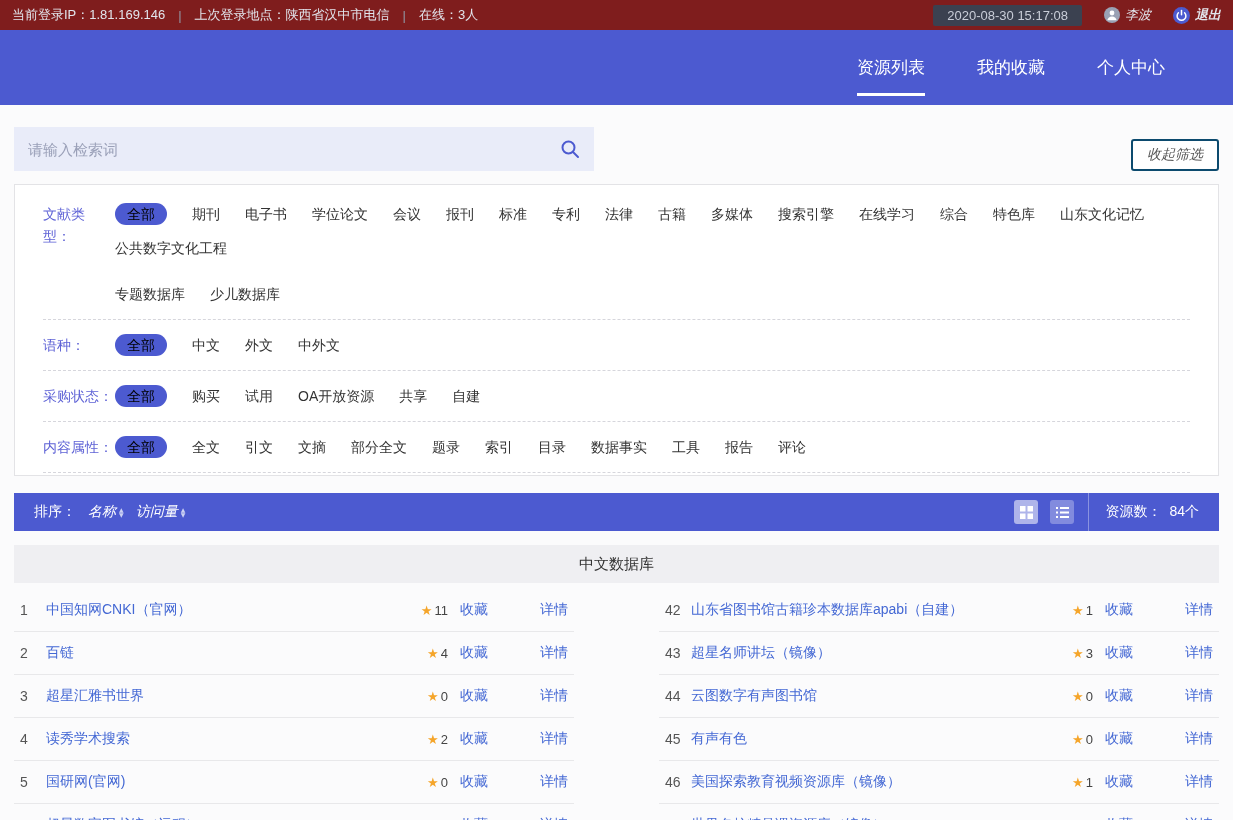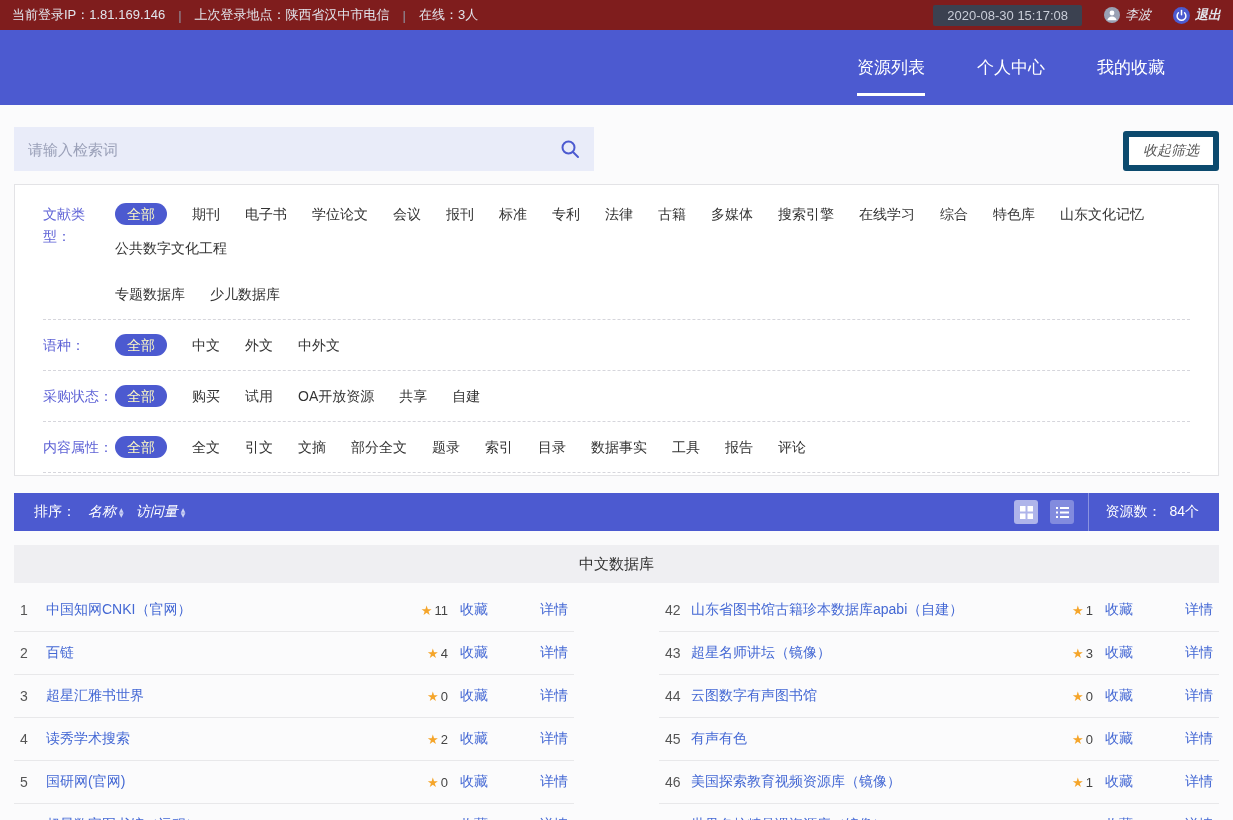--- a/index.html
+++ b/index.html
@@ -23,33 +23,33 @@
               margin: 0 26px; position: relative; cursor: pointer; }
   .nav-item.active::after { content: ""; position: absolute; left: 0; right: 0; bottom: 9px;
                             height: 3px; background: #fff; }
   
   .search-row { display: flex; align-items: center; margin: 22px 14px 13px; }
   .search-box { position: relative; width: 580px; }
   .search-input { width: 100%; height: 44px; background: #e9ecf9; border: none; outline: none;
                   padding: 0 46px 0 14px; font-size: 15px; color: #737373; }
   .search-input::placeholder { color: #9aa0b8; }
   .search-icon { position: absolute; right: 14px; top: 12px; cursor: pointer; }
-  .collapse-btn { margin-left: auto; align-self: flex-end; border: 6px solid #0c4a6e; background: #fff;
+  .collapse-btn { margin-left: auto; align-self: flex-end; border: 2px solid #0c4a6e; background: #fff;
                   border-radius: 3px; padding: 5px 14px; font-size: 14px; font-style: italic;
                   color: #555; cursor: pointer; }
   
   .filter-panel { margin: 0 14px; background: #fff; border: 1px solid #e3e3e6; padding: 4px 28px 2px; }
   .filter-row { display: flex; align-items: flex-start; padding: 14px 0;
                 border-bottom: 1px dashed #d6d6dc; }
   .filter-label { flex: 0 0 72px; color: #5f63d6; font-size: 14px; line-height: 22px; }
   .filter-label.narrow { flex: 0 0 52px; margin-right: 20px; }
   .filter-options { display: flex; flex-wrap: wrap; align-items: center; column-gap: 25px;
                     row-gap: 12px; flex: 1; }
   .filter-opt { font-size: 14px; color: #333; line-height: 22px; cursor: pointer; white-space: nowrap; }
-  .filter-opt.selected { background: #4c5ad0; color: #fef9c3; border-radius: 12px; padding: 0 12px; }
+  .filter-opt.selected { background: #4c5ad0; color: #000000; border-radius: 12px; padding: 0 12px; }
   .flex-break { flex-basis: 100%; height: 0; }
   
   .sortbar { margin: 17px 14px 0; background: #4c5ad0; height: 38px; display: flex;
              align-items: center; color: #fff; padding-left: 20px; font-size: 14px; }
   .sort-item { font-style: italic; margin-left: 12px; display: inline-flex; align-items: center;
                cursor: pointer; }
   .caret { display: inline-flex; flex-direction: column; margin-left: 3px; }
   .caret span { font-size: 6px; line-height: 5px; color: #ccd2f3;
                 font-family: "DejaVu Sans", sans-serif; }
   .sort-right { margin-left: auto; display: flex; align-items: center; height: 100%; }
@@ -100,22 +100,22 @@
         <path d="M5.4 5.8a4.4 4.4 0 1 0 6.2 0" stroke="#fff" stroke-width="1.5" fill="none" stroke-linecap="round"></path>
       </svg>
       <span>退出</span>
     </span>
   </div>
 </div>
 
 <div class="header">
   <div style="display:flex">
       <div class="nav-item active">资源列表</div>
+      <div class="nav-item">我的收藏</div>
       <div class="nav-item">个人中心</div>
-      <div class="nav-item">我的收藏</div>
     </div>
 </div>
 
 <div class="search-row">
   <div class="search-box">
     <input class="search-input" type="text" placeholder="请输入检索词" style="">
     <svg class="search-icon" width="20" height="20" viewBox="0 0 20 20">
       <circle cx="8.5" cy="8.5" r="6" stroke="#4c5ad0" stroke-width="2" fill="none"></circle>
       <path d="M13 13l5 5" stroke="#4c5ad0" stroke-width="2" stroke-linecap="round"></path>
     </svg>

